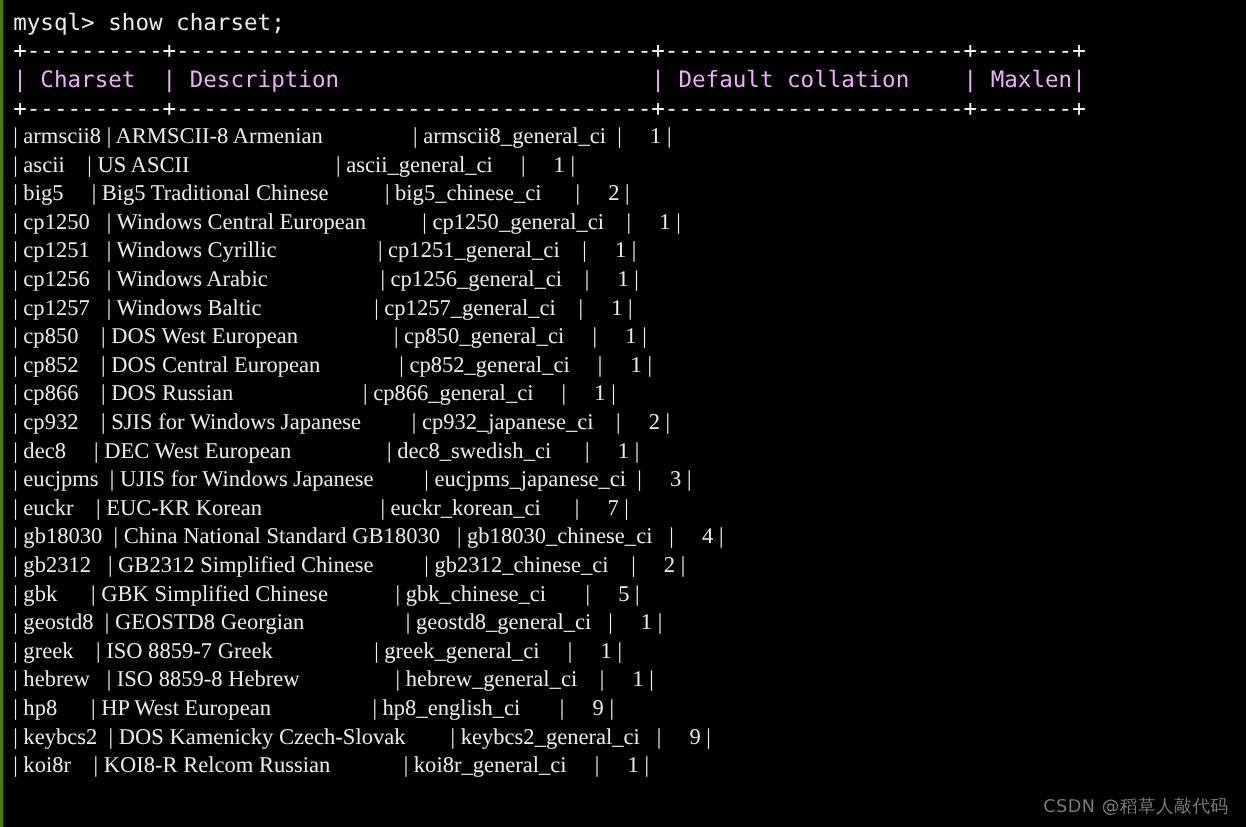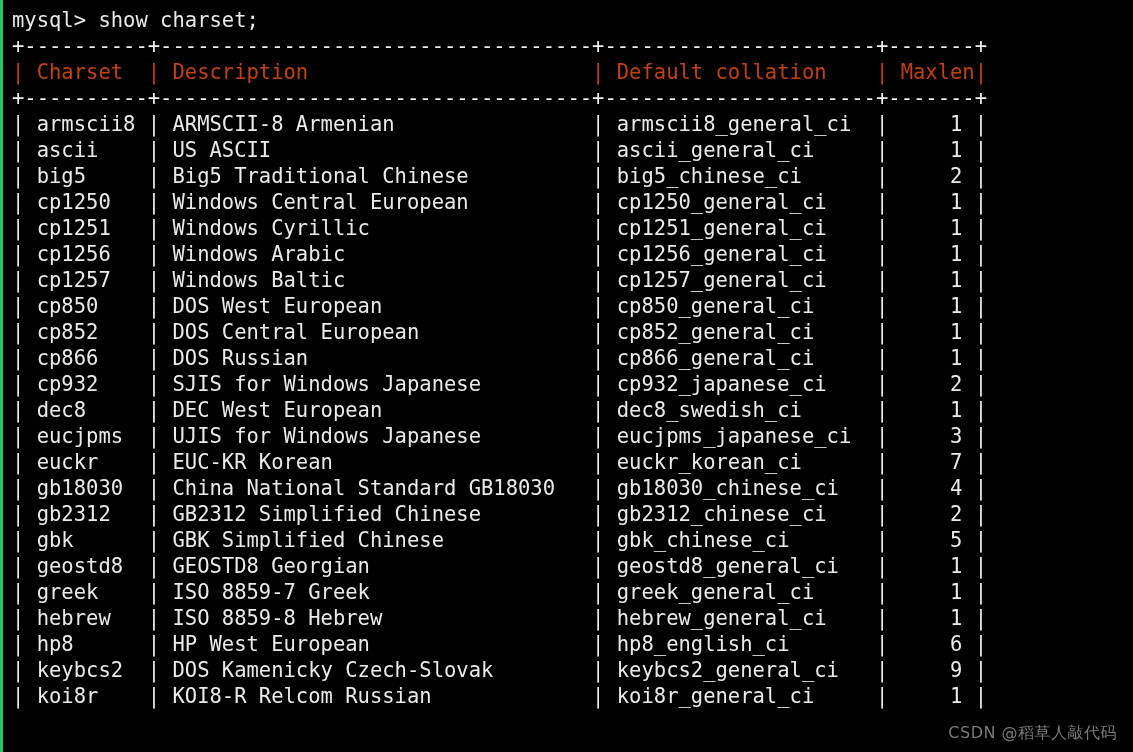--- a/index.html
+++ b/index.html
@@ -13,40 +13,40 @@
     width: 1133px;
     height: 752px;
     overflow: hidden;
     font-family: "DejaVu Sans Mono", "Liberation Mono", monospace;
   }
   #terminal {
     position: relative;
     width: 1133px;
     height: 752px;
     background: #000000;
-    border-left: 3px solid #22c55e;
+    border-left: 3px solid #4d7c0f;
     padding: 7px 0 0 0;
     overflow: hidden;
   }
   .term-line {
     display: block;
     height: 26px;
     line-height: 26px;
     font-size: 20.5px;
     letter-spacing: 0px;
     color: #e8e8e8;
     white-space: pre;
     padding-left: 9px;
     font-family: "DejaVu Sans Mono", "Liberation Mono", monospace;
     -webkit-font-smoothing: none;
   }
   .term-line.prompt   { color: #e9e9e9; }
   .term-line.rule     { color: #f0f0f0; }
-  .term-line.header   { color: #c2410c; }
-  .term-line.row      { color: #eaeaea; }
+  .term-line.header   { color: #f0abfc; }
+  .term-line.row      { color: #eaeaea; font-family: Liberation Serif, serif; }
 
   #watermark {
     position: absolute;
     right: 16px;
     bottom: 8px;
     font-family: "DejaVu Sans", "Liberation Sans", sans-serif;
     font-size: 16px;
     color: #7a7a7a;
     letter-spacing: 0.5px;
     white-space: nowrap;
@@ -75,18 +75,18 @@
       <div class="term-line row">| cp932    | SJIS for Windows Japanese         | cp932_japanese_ci    |     2 |</div>
       <div class="term-line row">| dec8     | DEC West European                 | dec8_swedish_ci      |     1 |</div>
       <div class="term-line row">| eucjpms  | UJIS for Windows Japanese         | eucjpms_japanese_ci  |     3 |</div>
       <div class="term-line row">| euckr    | EUC-KR Korean                     | euckr_korean_ci      |     7 |</div>
       <div class="term-line row">| gb18030  | China National Standard GB18030   | gb18030_chinese_ci   |     4 |</div>
       <div class="term-line row">| gb2312   | GB2312 Simplified Chinese         | gb2312_chinese_ci    |     2 |</div>
       <div class="term-line row">| gbk      | GBK Simplified Chinese            | gbk_chinese_ci       |     5 |</div>
       <div class="term-line row">| geostd8  | GEOSTD8 Georgian                  | geostd8_general_ci   |     1 |</div>
       <div class="term-line row">| greek    | ISO 8859-7 Greek                  | greek_general_ci     |     1 |</div>
       <div class="term-line row">| hebrew   | ISO 8859-8 Hebrew                 | hebrew_general_ci    |     1 |</div>
-      <div class="term-line row">| hp8      | HP West European                  | hp8_english_ci       |     6 |</div>
+      <div class="term-line row">| hp8      | HP West European                  | hp8_english_ci       |     9 |</div>
       <div class="term-line row">| keybcs2  | DOS Kamenicky Czech-Slovak        | keybcs2_general_ci   |     9 |</div>
       <div class="term-line row">| koi8r    | KOI8-R Relcom Russian             | koi8r_general_ci     |     1 |</div>
     </div>
   <div id="watermark">CSDN @稻草人敲代码</div>
 </div>
 
 </body></html>

